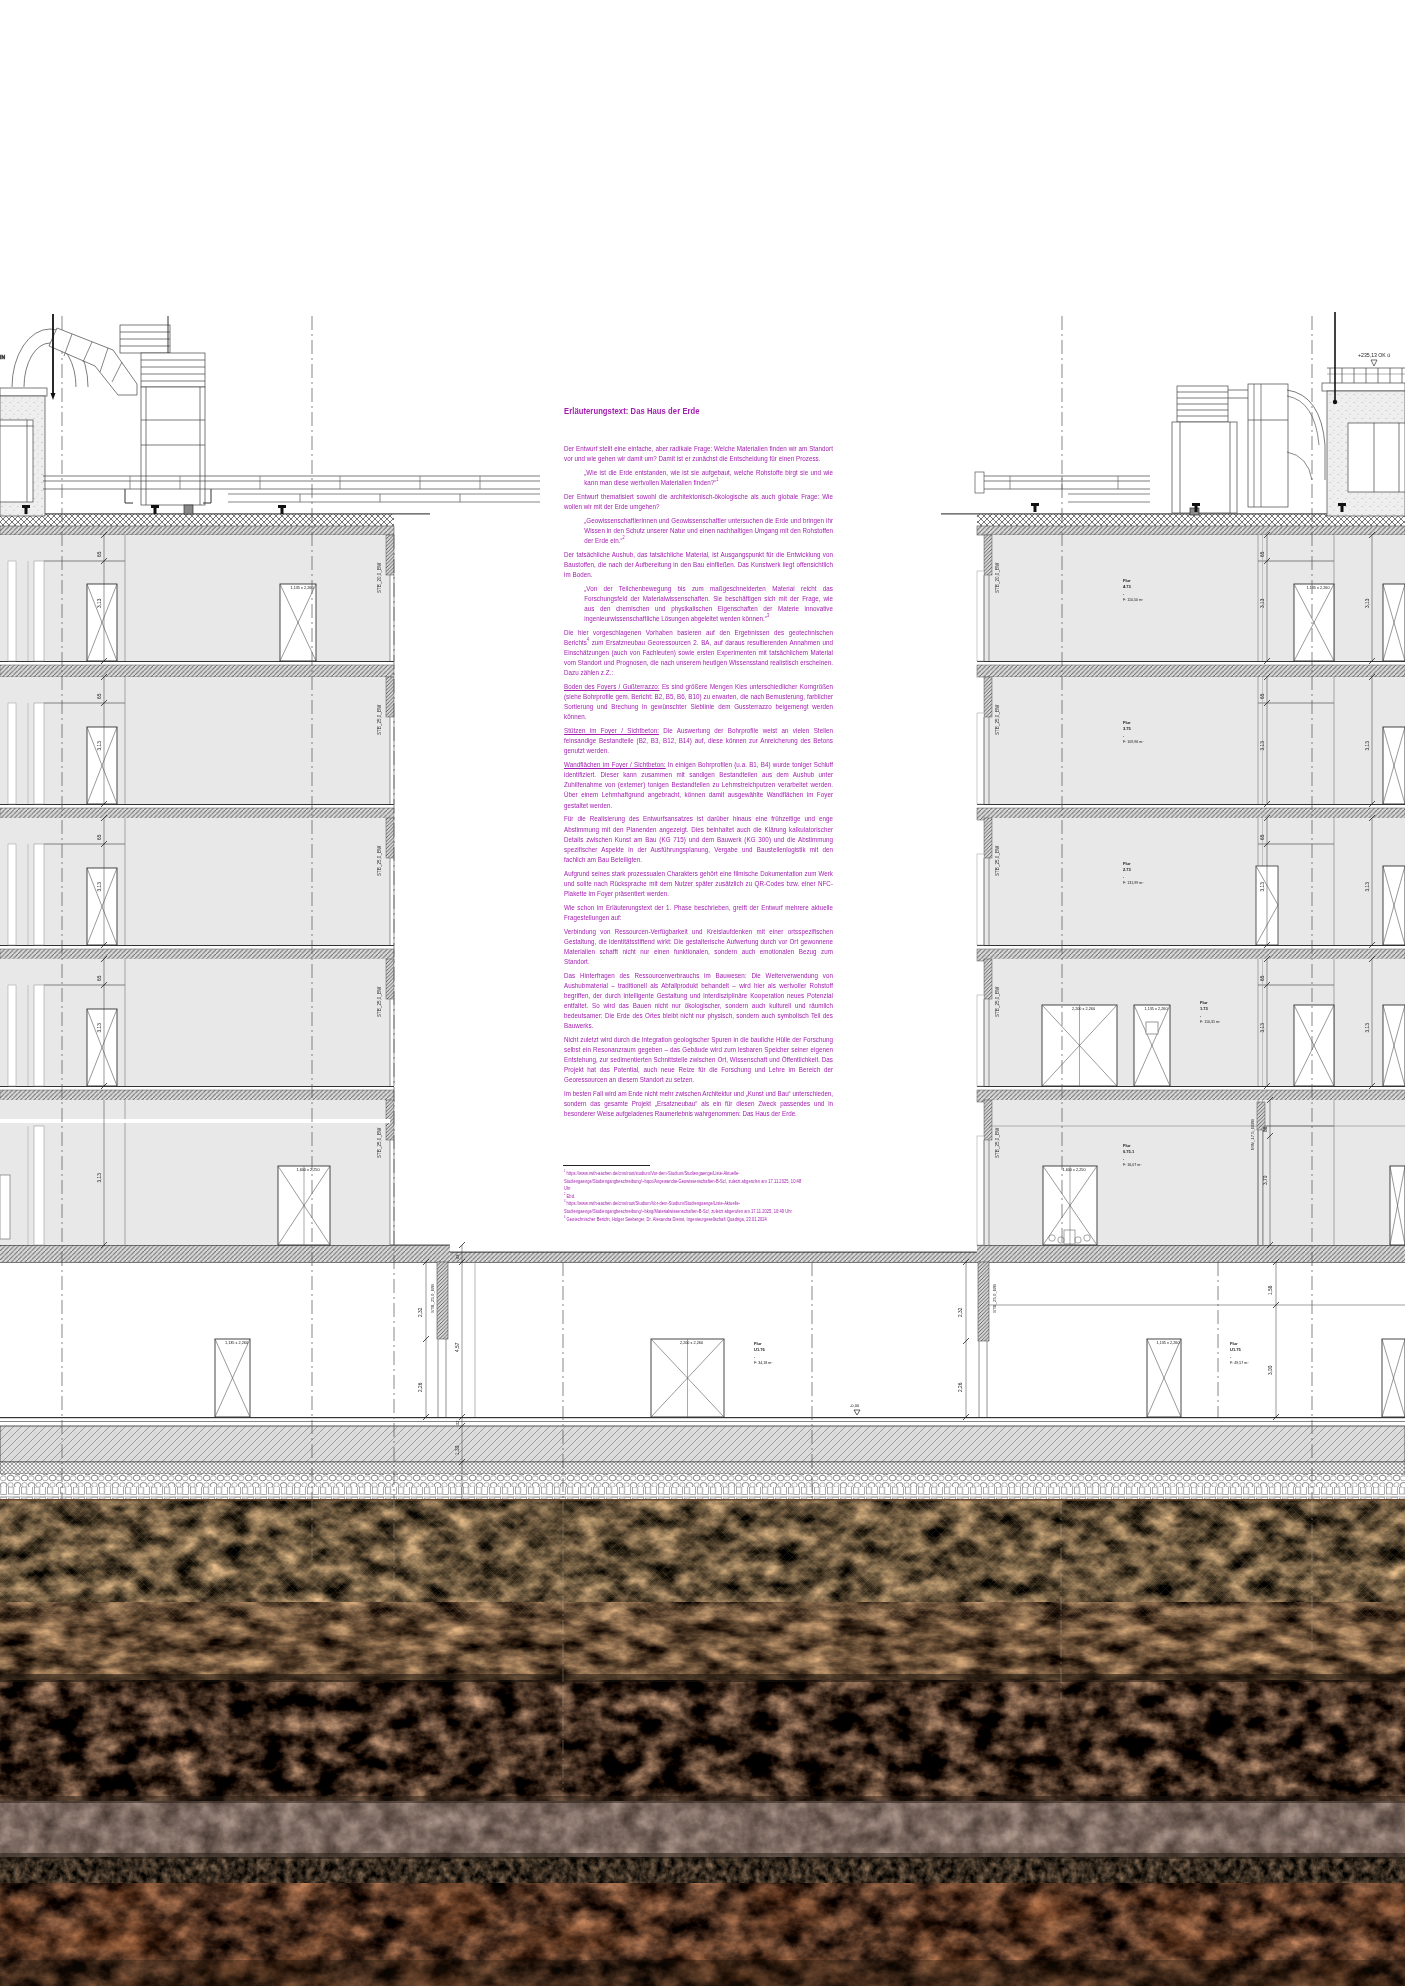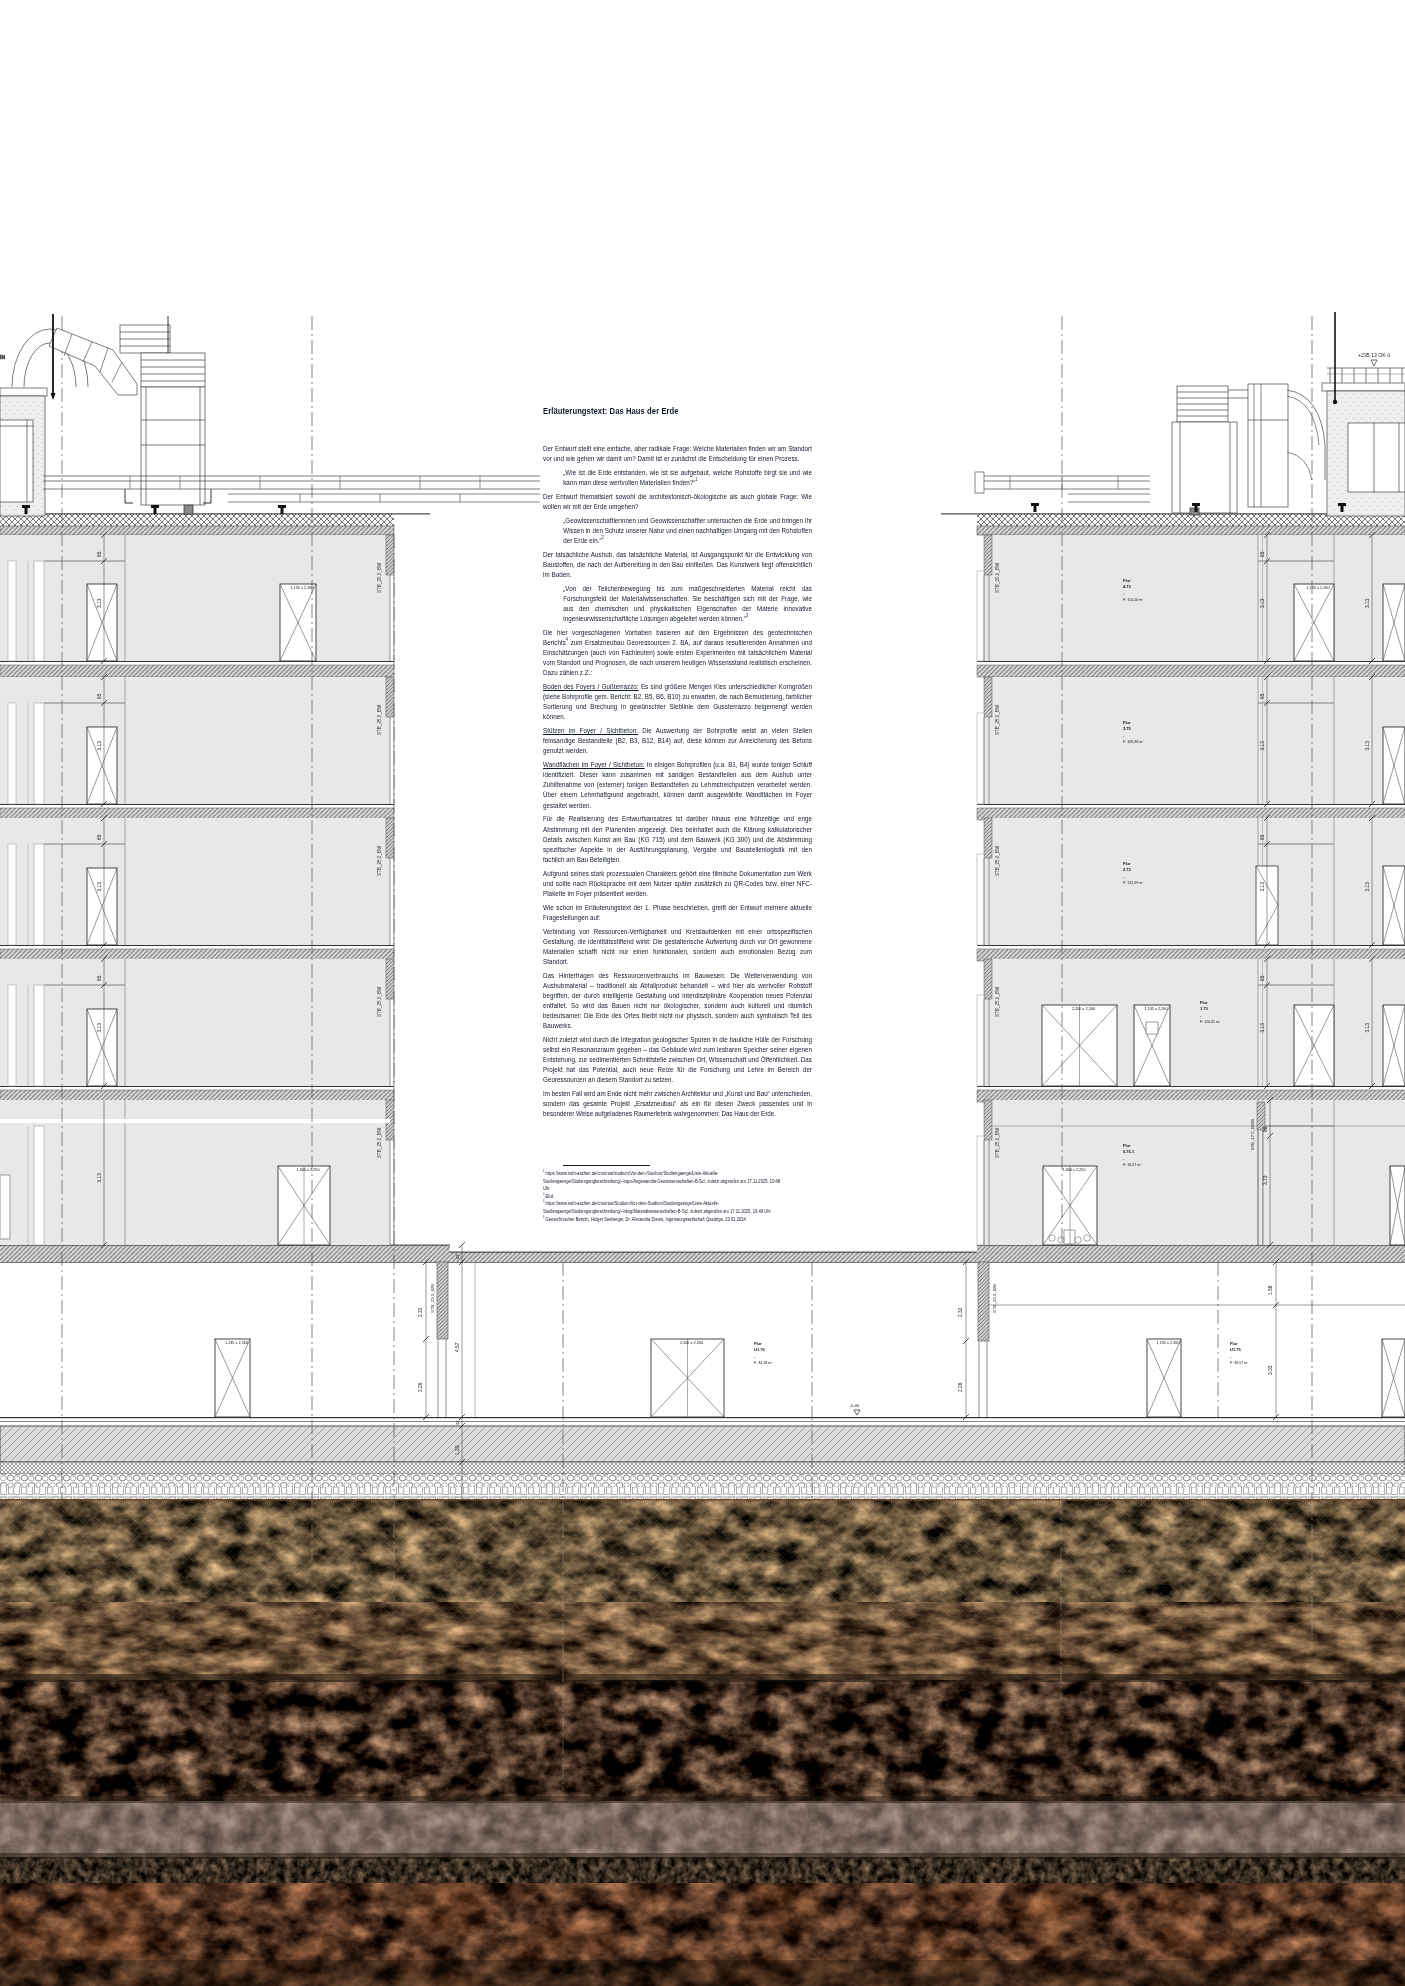--- a/index.html
+++ b/index.html
@@ -1,16 +1,16 @@
 <!DOCTYPE html>
 <html><head><meta charset="utf-8"><style>
 html,body{margin:0;padding:0;background:#fff}
 #page{position:relative;width:1405px;height:1986px;background:#fff;overflow:hidden;font-family:"Liberation Sans",sans-serif}
 #page svg{position:absolute;left:0;top:0}
-.tb{position:absolute;left:543px;top:405px;width:372px;color:#0f172a}
+.tb{position:absolute;left:564px;top:405px;width:372px;color:#a21caf}
 .sc{transform:scaleX(0.7775);transform-origin:0 0;width:346px}
 .tb p{margin:0 0 3.9px 0;font-size:8px;line-height:10.05px;letter-spacing:0.06px;text-align:justify}
 .tb p.q{margin-left:26px}
 .tb u{text-decoration:underline}
 .tb p.t0{letter-spacing:-0.02px}
 .fn{font-size:5.2px;line-height:7.6px;width:440px;text-align:left}
 .fn p{margin:0;font-size:5.2px;line-height:7.6px;text-align:left}
 sup{font-size:62%;line-height:0}
 </style></head><body>
 <div id="page">

